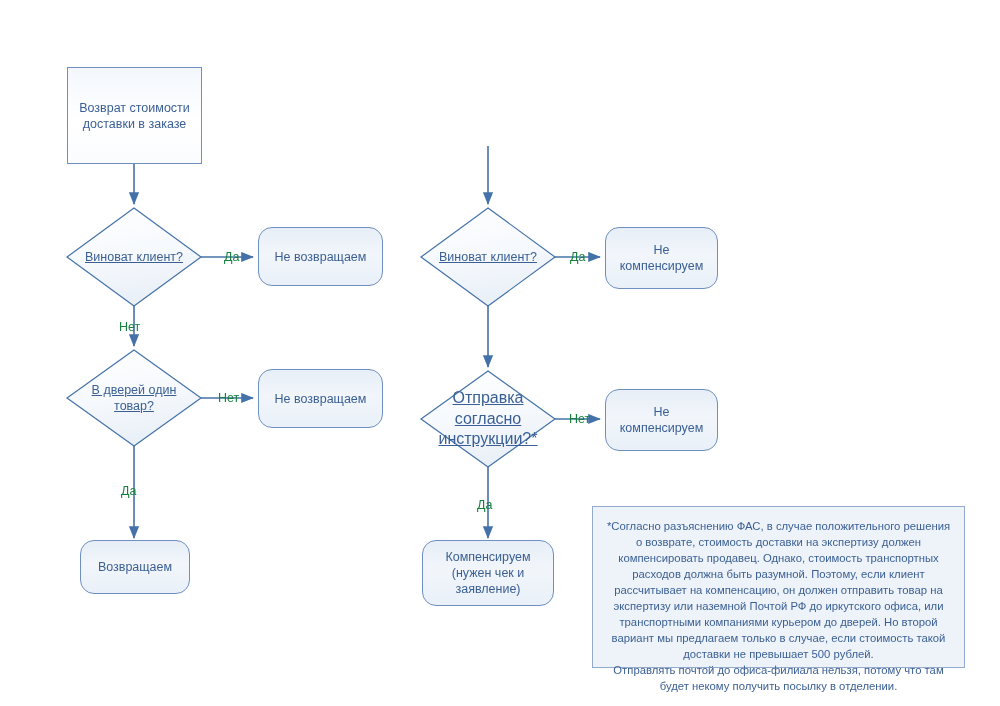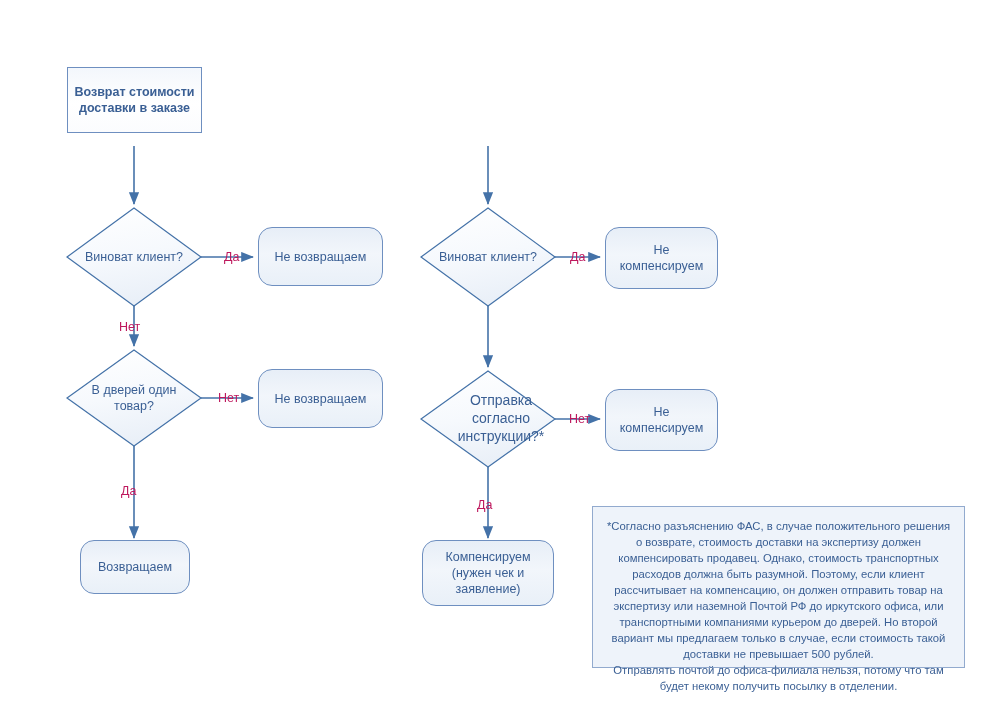--- a/index.html
+++ b/index.html
@@ -46,29 +46,30 @@
   
   .round-node {
     border: 1px solid #6e8fc0;
     border-radius: 14px;
     background: linear-gradient(180deg, #e7eef7 0%, #f2f6fb 45%, #e9f0f8 100%);
   }
   
   .diamond-node {
     background: transparent;
     border: none;
+    text-decoration: underline;
   }
   .node-text {
     display: block;
     white-space: pre-line;
     padding: 0 6px;
   }
   .edge-label {
     position: absolute;
-    color: #be185d;
+    color: #15803d;
     font-size: 12.5px;
     background: transparent;
     white-space: nowrap;
   }
   .note-box {
     position: absolute;
     box-sizing: border-box;
     border: 1px solid #92aace;
     background: #eef3fa;
     color: #3a5f94;
@@ -111,21 +112,21 @@
     <path d="M201,398 L253,398" stroke="#4472a8" stroke-width="1.6" fill="none" marker-end="url(#arrowBlue)"></path>
     <line x1="134" y1="446" x2="134" y2="538" stroke="#4472a8" stroke-width="1.6" marker-end="url(#arrowBlue)"></line>
 
     <line x1="488" y1="146" x2="488" y2="204" stroke="#4472a8" stroke-width="1.6" marker-end="url(#arrowBlue)"></line>
     <path d="M555,257 L600,257" stroke="#4472a8" stroke-width="1.6" fill="none" marker-end="url(#arrowBlue)"></path>
     <line x1="488" y1="306" x2="488" y2="367" stroke="#4472a8" stroke-width="1.6" marker-end="url(#arrowBlue)"></line>
     <path d="M555,419 L600,419" stroke="#4472a8" stroke-width="1.6" fill="none" marker-end="url(#arrowBlue)"></path>
     <line x1="488" y1="467" x2="488" y2="538" stroke="#4472a8" stroke-width="1.6" marker-end="url(#arrowBlue)"></line>
   </svg>
 
-  <div class="node rect-node" style="left:67px; top:67px; width:135px; height:66px; font-size:12.5px;font-weight:bold;">
+  <div class="node rect-node" style="left:67px; top:67px; width:135px; height:97px; font-size:12.5px;">
     <span class="node-text">Возврат стоимости
 доставки в заказе</span>
   </div>
 
   <div class="node diamond-node" style="left:67px; top:208px; width:134px; height:98px; font-size:12.5px;">
     <span class="node-text">Виноват клиент?</span>
   </div>
 
   <div class="edge-label" style="left:224px; top:250px;">Да</div>
 
@@ -157,21 +158,21 @@
     <span class="node-text">Виноват клиент?</span>
   </div>
 
   <div class="edge-label" style="left:570px; top:250px;">Да</div>
 
   <div class="node round-node" style="left:605px; top:227px; width:113px; height:62px; font-size:12.5px;">
     <span class="node-text">Не
 компенсируем</span>
   </div>
 
-  <div class="node diamond-node" style="left:434px; top:371px; width:134px; height:96px; font-size:14px;">
+  <div class="node diamond-node" style="left:421px; top:371px; width:134px; height:96px; font-size:16px;">
     <span class="node-text">Отправка согласно
 инструкции?*</span>
   </div>
 
   <div class="edge-label" style="left:569px; top:412px;">Нет</div>
 
   <div class="node round-node" style="left:605px; top:389px; width:113px; height:62px; font-size:12.5px;">
     <span class="node-text">Не
 компенсируем</span>
   </div>

